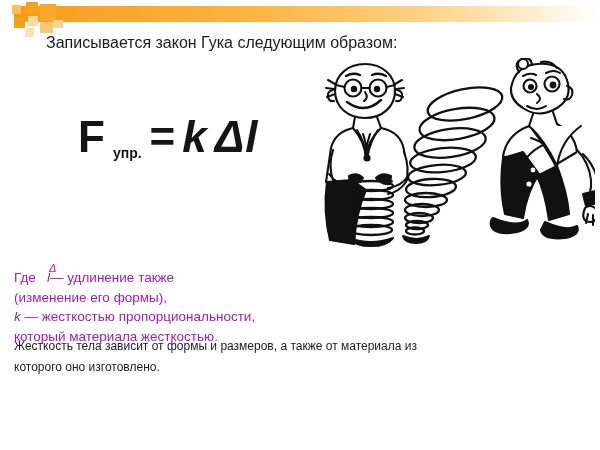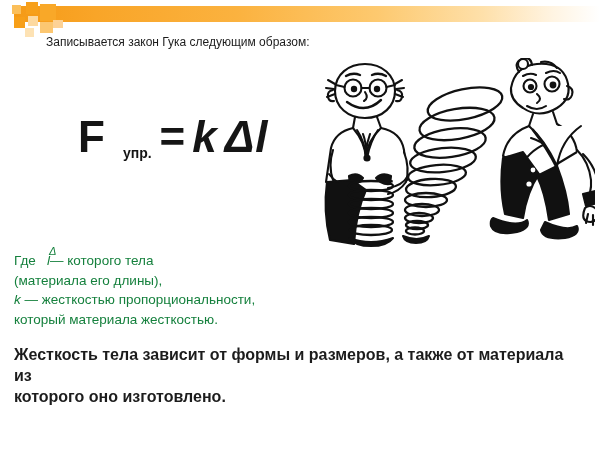--- a/index.html
+++ b/index.html
@@ -49,21 +49,21 @@
   .sq-e { left: 28px; top: 16px; width: 10px; height: 10px; background: #fdd9a0; }
   .sq-f { left: 40px; top: 22px; width: 13px; height: 11px; background: #fcc771; }
   .sq-g { left: 25px; top: 28px; width: 9px;  height: 9px;  background: #fde2b4; }
   .sq-h { left: 53px; top: 20px; width: 10px; height: 8px;  background: #fdd296; }
 
   
   #slide-title {
     position: absolute;
     left: 46px;
     top: 33px;
-    font-size: 12px;
+    font-size: 16px;
     line-height: 19px;
     white-space: nowrap;
     color: #1c1c1c;
   }
 
   #formula {
     position: absolute;
     left: 78px;
     top: 112px;
     font-size: 44px;
@@ -76,57 +76,56 @@
   #formula .it {
     font-style: italic;
     font-weight: bold;
   }
   #formula .sub {
     font-size: 14px;
     font-weight: bold;
     font-style: normal;
     vertical-align: -0.42em;
     letter-spacing: 0;
-    margin-left: 17px;
+    margin-left: 7px;
   }
   #formula .eq { margin: 0 6px 0 8px; }
   #formula .delta { font-style: italic; margin-left: 7px; }
 
   #definitions {
     position: absolute;
     left: 14px;
-    top: 251px;
+    top: 268px;
     font-size: 13.5px;
     line-height: 19.5px;
-    color: #15803d;
+    color: #a21caf;
     white-space: pre;
   }
   #definitions .ital { font-style: italic; }
   #definitions .delta-raised {
     display: inline-block;
     position: relative;
   }
   #definitions .delta-raised .dsym {
     position: absolute;
     left: 2px;
     top: -9px;
     font-size: 11px;
     font-style: italic;
   }
 
   #conclusion {
     position: absolute;
     left: 14px;
-    top: 344px;
-    font-size: 16px;
+    top: 336px;
+    font-size: 12px;
     line-height: 21px;
     color: #1c1c1c;
     width: 560px;
     white-space: pre-line;
-    font-weight: bold;
   }
 
   
   #illustration {
     position: absolute;
     left: 305px;
     top: 58px;
     width: 290px;
     height: 192px;
   }
@@ -144,22 +143,22 @@
   <div class="sq sq-e"></div>
   <div class="sq sq-f"></div>
   <div class="sq sq-g"></div>
   <div class="sq sq-h"></div>
 </div>
 
 <div id="slide-title">Записывается закон Гука следующим образом:</div>
 
 <div id="formula"><span>F</span><span class="sub">упр.</span><span class="eq">=</span><span class="it">k</span><span class="delta">Δ</span><span class="it">l</span></div>
 
-<div id="definitions"><span>Где</span>   <span class="delta-raised"><span class="dsym">Δ</span><span class="ital">l</span></span><span>— которого тела</span>
-<span>(материала его длины),</span>
+<div id="definitions"><span>Где</span>   <span class="delta-raised"><span class="dsym">Δ</span><span class="ital">l</span></span><span>— удлинение также</span>
+<span>(изменение его формы),</span>
 <span class="ital">k</span> <span>— жесткостью пропорциональности,</span>
 <span>который материала жесткостью.</span></div>
 
 <div id="conclusion">Жесткость тела зависит от формы и размеров, а также от материала из
 которого оно изготовлено.</div>
 
 <div id="illustration">
 <svg width="290" height="192" viewBox="0 0 290 192" xmlns="http://www.w3.org/2000/svg">
   <g fill="none" stroke="#111111" stroke-width="2.1" stroke-linecap="round" stroke-linejoin="round">
 

